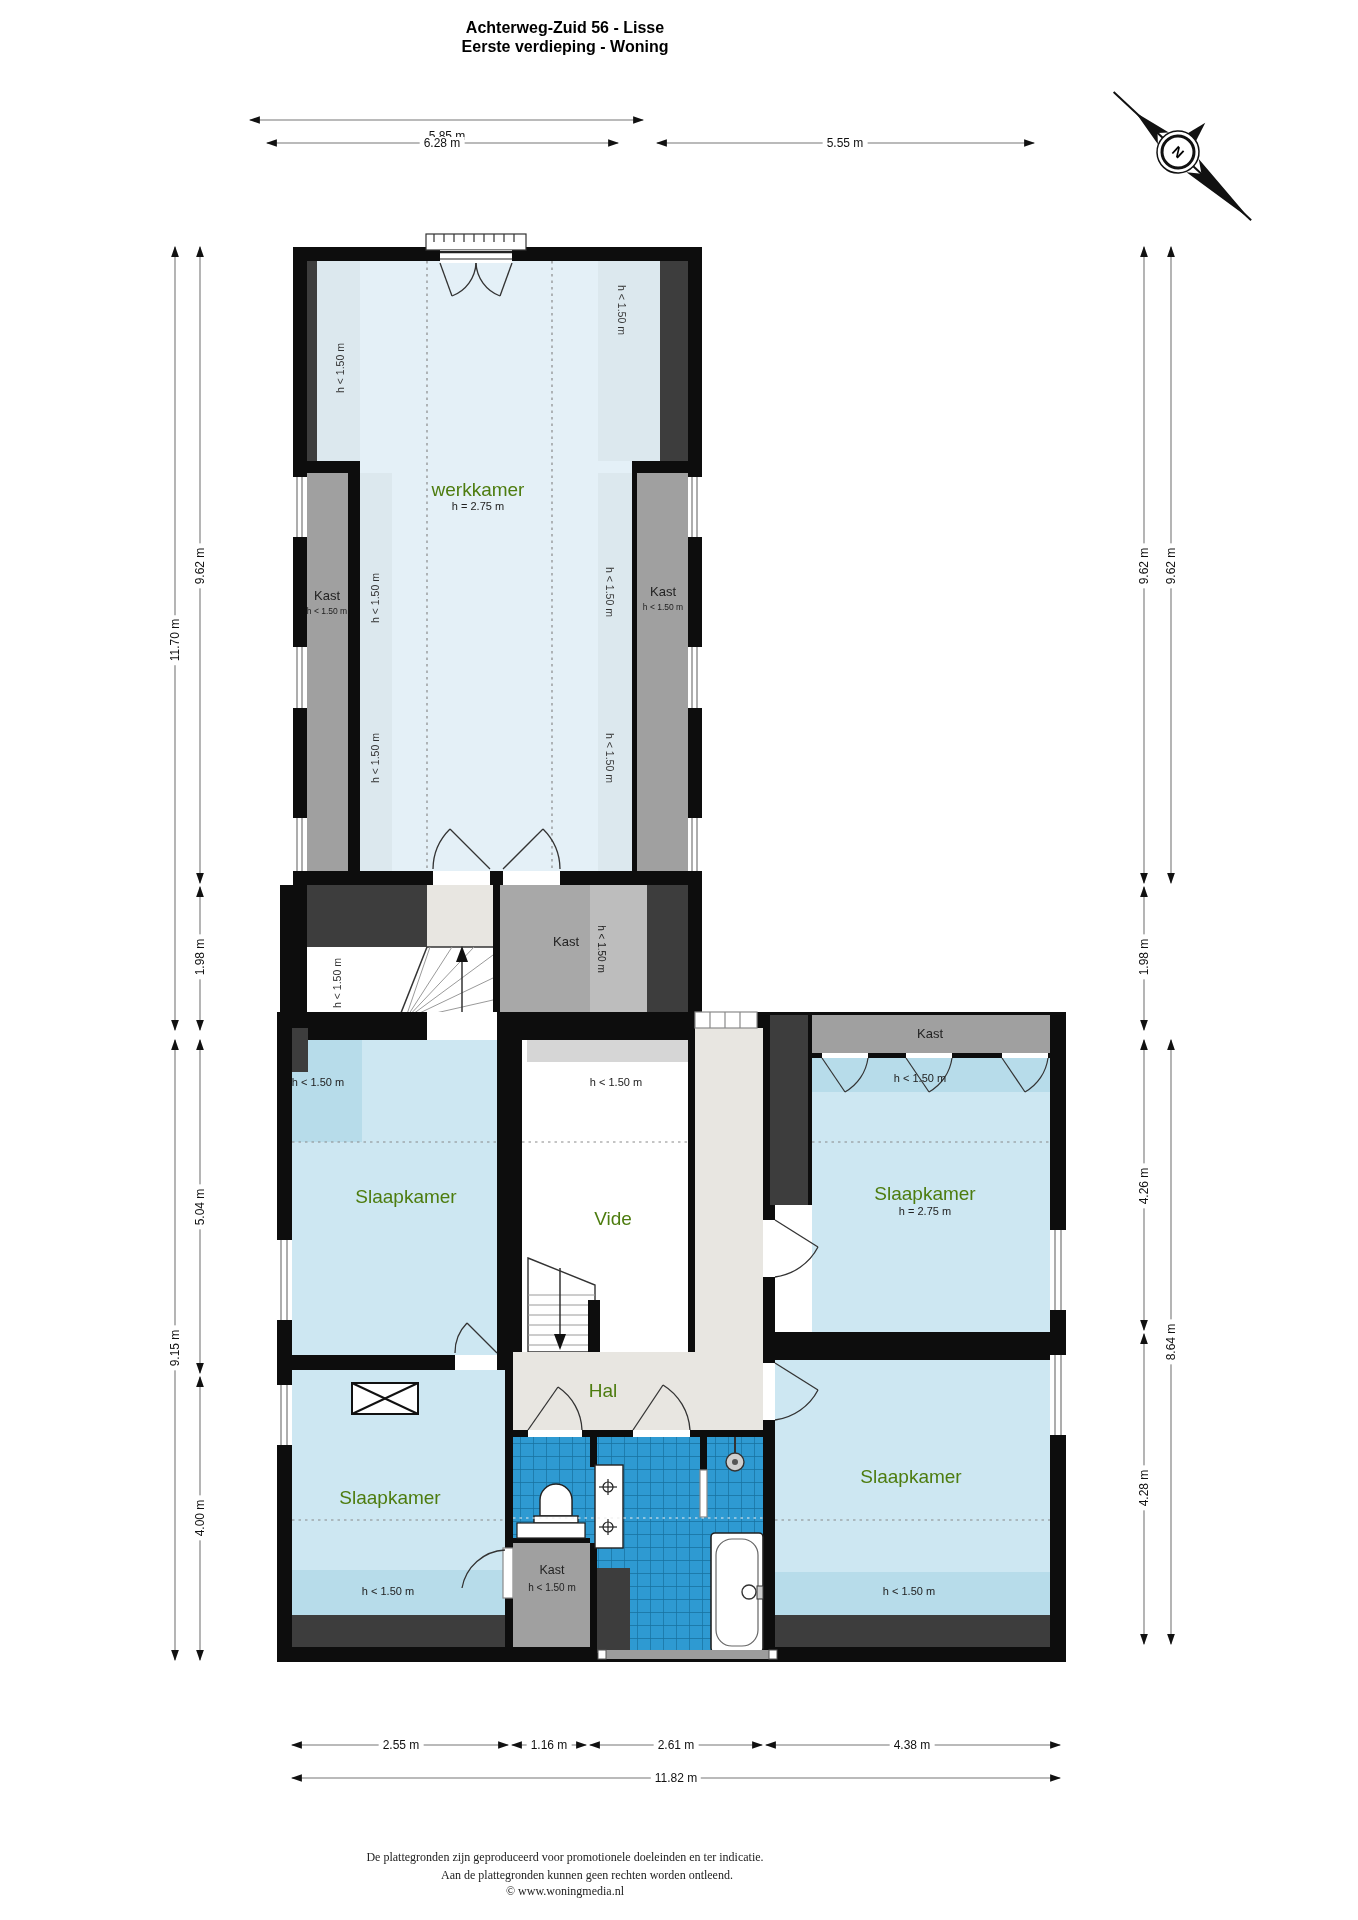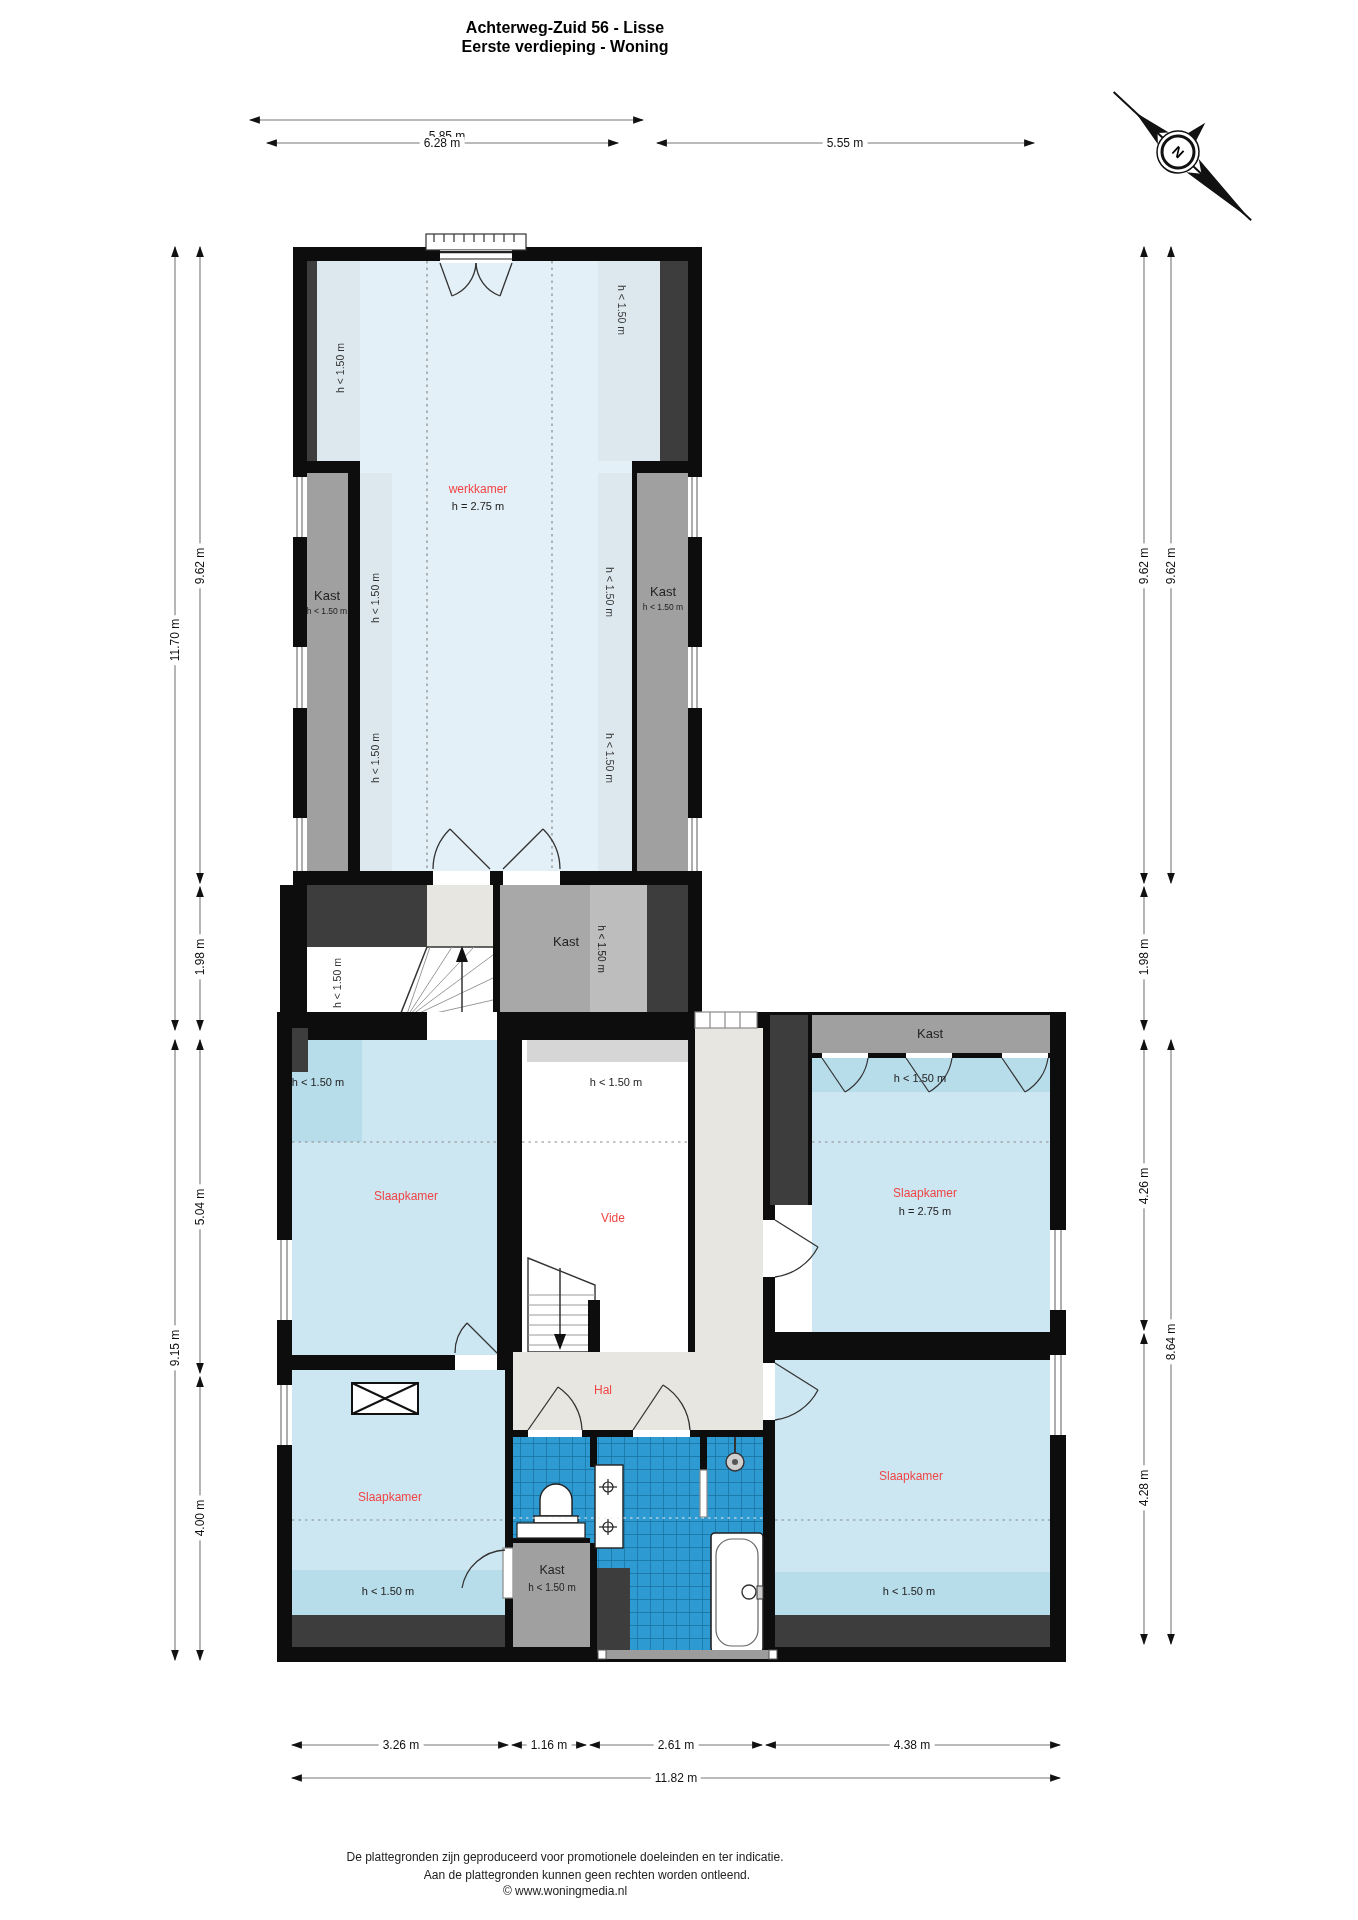--- a/index.html
+++ b/index.html
@@ -6,28 +6,28 @@
   .page{position:relative;width:1358px;height:1920px;background:#fff;overflow:hidden;
         font-family:"Liberation Sans",sans-serif;}
   .plan-svg{position:absolute;left:0;top:0;}
   .lbl{position:absolute;transform:translate(-50%,-50%);white-space:nowrap;color:#1c1c1c;
        font-family:"Liberation Sans",sans-serif;line-height:1;}
   .v{transform:translate(-50%,-50%) rotate(-90deg);}
   .vr{transform:translate(-50%,-50%) rotate(90deg);}
   .t1{font-size:16px;font-weight:bold;color:#000;}
   .dim{font-size:12px;background:#fff;padding:0 4px;color:#111;}
   .v.dim,.vr.dim{padding:0 4px;}
-  .room{font-size:12px;color:#ef4444;}
+  .room{font-size:19px;color:#4d7c0f;}
   .room13{font-size:13px;color:#222;}
   .room12{font-size:12.5px;color:#222;}
   .small11{font-size:11px;color:#222;}
   .small10{font-size:10px;color:#222;}
   .strip{font-size:10.5px;color:#333;}
   .sub{font-size:8.5px;color:#222;}
-  .foot{font-size:12px;color:#222;}
+  .foot{font-size:12px;color:#222;font-family:Liberation Serif, serif;}
   .north{font-size:14px;font-weight:bold;color:#000;}
 </style>
 </head>
 <body>
 
 <div class="page">
 
 <svg class="plan-svg" width="1358" height="1920" viewBox="0 0 1358 1920">
   <defs>
     <pattern id="tl" width="13" height="13" patternUnits="userSpaceOnUse">
@@ -360,21 +360,21 @@
 <div class="lbl dim v" style="left:200px;top:1207px">5.04 m</div>
 <div class="lbl dim v" style="left:200px;top:1518px">4.00 m</div>
 
 <div class="lbl dim v" style="left:1144px;top:566px">9.62 m</div>
 <div class="lbl dim v" style="left:1171px;top:566px">9.62 m</div>
 <div class="lbl dim v" style="left:1144px;top:957px">1.98 m</div>
 <div class="lbl dim v" style="left:1144px;top:1186px">4.26 m</div>
 <div class="lbl dim v" style="left:1171px;top:1342px">8.64 m</div>
 <div class="lbl dim v" style="left:1144px;top:1488px">4.28 m</div>
 
-<div class="lbl dim" style="left:401px;top:1745px">3.26 m</div>
+<div class="lbl dim" style="left:401px;top:1745px">2.55 m</div>
 <div class="lbl dim" style="left:549px;top:1745px">1.16 m</div>
 <div class="lbl dim" style="left:676px;top:1745px">2.61 m</div>
 <div class="lbl dim" style="left:912px;top:1745px">4.38 m</div>
 <div class="lbl dim" style="left:676px;top:1778px">11.82 m</div>
 
 <div class="lbl room" style="left:478px;top:489px">werkkamer</div>
 <div class="lbl small11" style="left:478px;top:506px">h = 2.75 m</div>
 
 <div class="lbl room13" style="left:327px;top:595px">Kast</div>
 <div class="lbl sub" style="left:327px;top:611px">h &lt; 1.50 m</div>

